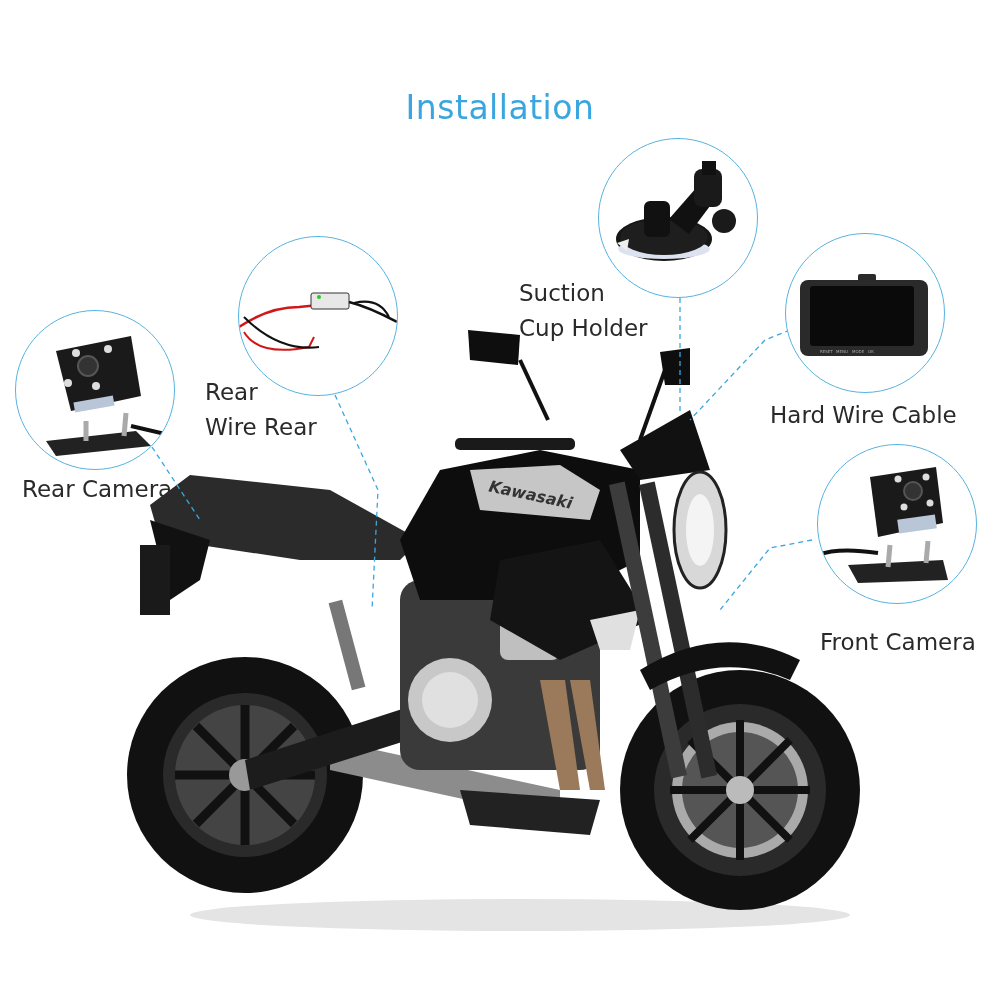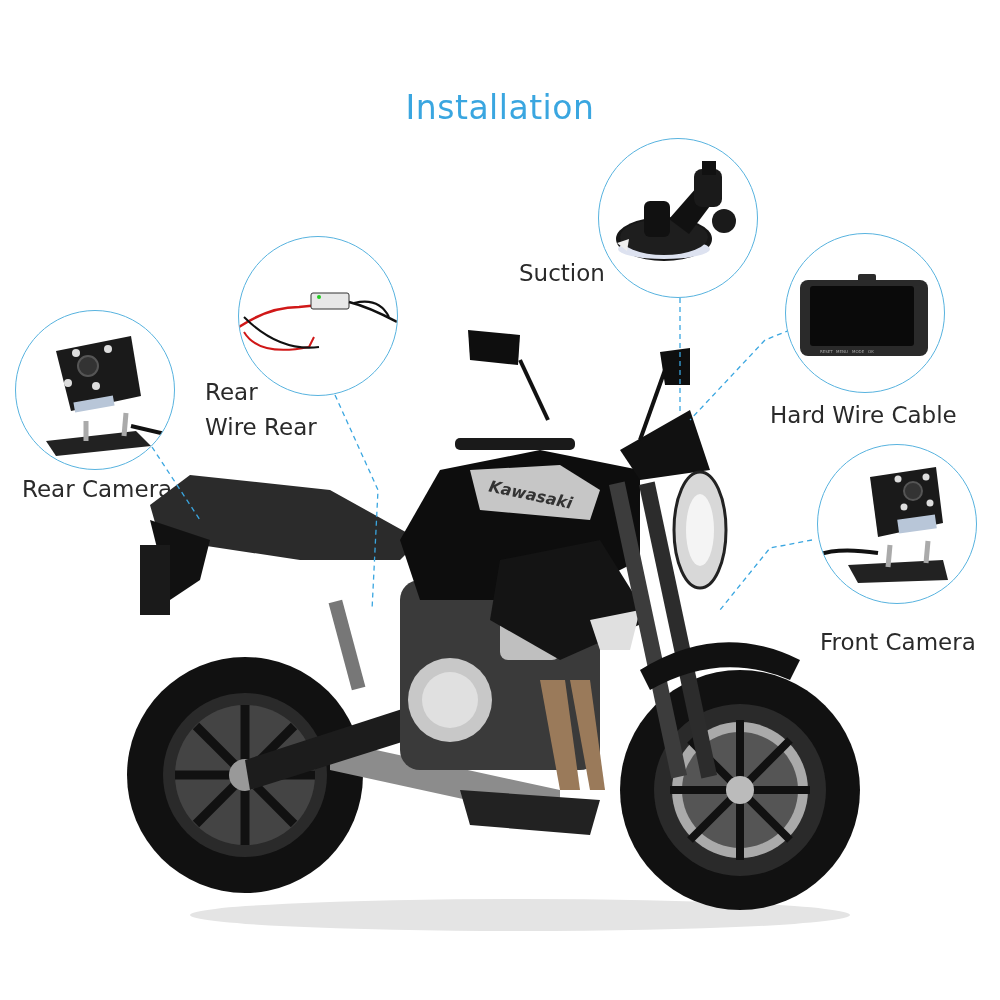--- a/index.html
+++ b/index.html
@@ -129,22 +129,23 @@
     <ellipse cx="65" cy="110" rx="46" ry="10" fill="#dde2f0"></ellipse>
     <ellipse cx="65" cy="98" rx="44" ry="18" fill="#1e1e1e"></ellipse>
     <rect x="45" y="62" width="26" height="36" rx="6" fill="#111"></rect>
     <path d="M70 80 L105 40 L120 55 L90 95 Z" fill="#111"></path>
     <rect x="95" y="30" width="28" height="38" rx="8" fill="#1a1a1a"></rect>
     <rect x="103" y="22" width="14" height="14" fill="#111"></rect>
     <circle cx="125" cy="82" r="12" fill="#1a1a1a"></circle>
     <path d="M18 104 L30 100 L28 112 Z" fill="#eee"></path>
   </svg>
 </div>
-<div class="label" style="left:519px;top:256px;">
+<div class="label" style="left:519px;top:276px;">
   <div>Suction</div>
+  <div>Cup Holder</div>
 </div>
 
 <div class="circle" style="left:785px;top:233px;width:158px;height:158px;">
   <svg width="158" height="158">
     <rect x="14" y="46" width="128" height="76" rx="8" fill="#2a2a2a"></rect>
     <rect x="72" y="40" width="18" height="8" rx="2" fill="#2a2a2a"></rect>
     <rect x="24" y="52" width="104" height="60" rx="3" fill="#0a0a0a"></rect>
     <g fill="#aaa" font-size="4" font-family="DejaVu Sans, sans-serif">
       <text x="34" y="119">RESET</text>
       <text x="50" y="119">MENU</text>

